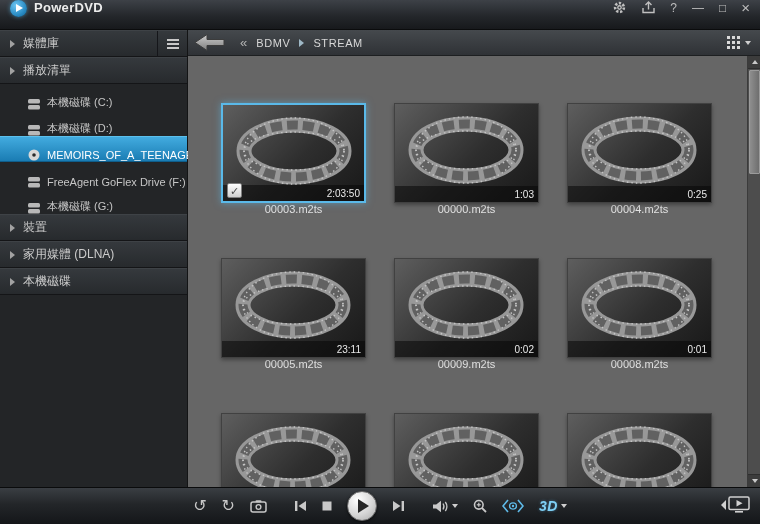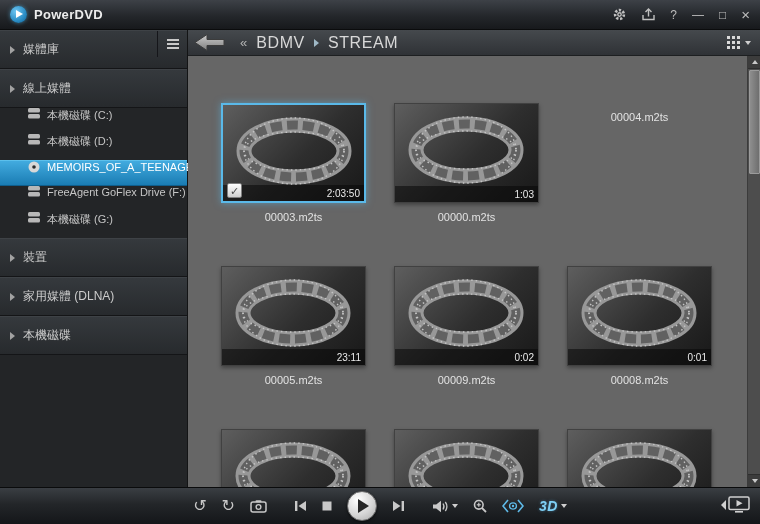--- a/index.html
+++ b/index.html
@@ -3,79 +3,79 @@
 <meta charset="utf-8">
 <style>
   *{margin:0;padding:0;box-sizing:border-box}
   html,body{width:760px;height:524px;overflow:hidden;background:#000;
     font-family:"Liberation Sans","DejaVu Sans",sans-serif}
   .window{position:relative;width:760px;height:524px;background:#656565;overflow:hidden}
 
   
   .titlebar{position:absolute;top:0;left:0;right:0;height:30px;
     background:linear-gradient(#3d4147,#24272b 55%,#17191c);
-    border-bottom:1px solid #0b0c0d;display:flex;align-items:center;padding:0 10px;z-index:5}
+    border-bottom:1px solid #0b0c0d;display:flex;align-items:flex-start;padding:0 10px;z-index:5}
   .logo{width:17px;height:17px;border-radius:50%;
     background:radial-gradient(circle at 35% 32%,#6ec6f2,#2a8cc4 60%,#0f5e90);
     box-shadow:0 0 4px rgba(90,190,240,.55);margin-right:7px;position:relative}
   .logo:after{content:"";position:absolute;left:6px;top:4px;width:0;height:0;
     border-left:7px solid #fff;border-top:4.5px solid transparent;border-bottom:4.5px solid transparent}
   .wtitle{color:#ececec;font-weight:bold;font-size:13px;letter-spacing:.3px}
   .tb-right{margin-left:auto;display:flex;align-items:center;gap:15px;color:#bdbdbd}
   .tb-btn{font-size:12px;line-height:1;cursor:default;color:#bdbdbd}
   .tb-btn.close{font-size:15px}
   .tb-btn svg{display:block}
 
   
   .sidebar{position:absolute;left:0;top:30px;width:188px;bottom:37px;
     background:#232527;border-right:1px solid #131415}
-  .s-head{height:39px;display:flex;align-items:center;padding-left:10px;
+  .s-head{height:27px;display:flex;align-items:center;padding-left:10px;
     font-size:12px;color:#cccccc;position:relative;
     background:linear-gradient(#35393d,#272a2d);
     border-top:1px solid #3e4246;border-bottom:1px solid #141517}
   .s-head .tri{width:0;height:0;border-left:5px solid #a2a2a2;
     border-top:4px solid transparent;border-bottom:4px solid transparent;margin-right:8px}
   .s-menu{position:absolute;right:0;top:0;width:30px;height:26px;
     border-left:1px solid #15161a;display:flex;align-items:center;justify-content:center}
   .s-menu .lines{width:12px;height:10px;
     background:linear-gradient(#c9c9c9 0 2px,transparent 2px 4px,#c9c9c9 4px 6px,transparent 6px 8px,#c9c9c9 8px 10px)}
-  .s-child{height:26px;display:flex;align-items:flex-start;padding-left:28px;
+  .s-child{height:26px;display:flex;align-items:flex-end;padding-left:28px;
     font-size:11px;color:#c6c6c6;background:#232527}
   .s-child svg{margin-right:7px;flex:0 0 auto}
   .s-child.selected{background:linear-gradient(#42abdf,#1a7cb3);color:#fff;
     border-top:1px solid #5cc0ec;border-bottom:1px solid #0f5e8c}
 
   
   .crumbbar{position:absolute;left:188px;right:0;top:30px;height:26px;
     background:linear-gradient(#45494d,#2f3236);border-bottom:1px solid #1d1f21;
     display:flex;align-items:center;z-index:4}
   .backwrap{margin-left:5px;display:flex;align-items:center}
   .guillemet{color:#b4b4b4;font-size:13px;margin:0 9px 1px 14px}
-  .crumb{color:#d8d8d8;font-size:16px;letter-spacing:.6px}
+  .crumb{color:#d8d8d8;font-size:11px;letter-spacing:.6px}
   .crumb-sep{width:0;height:0;border-left:5px solid #9fb8c6;
     border-top:4px solid transparent;border-bottom:4px solid transparent;margin:0 9px}
   .viewbtn{margin-left:auto;margin-right:9px;display:flex;align-items:center;gap:2px}
 
   
   .content{position:absolute;left:188px;right:0;top:56px;bottom:37px;background:#666666;overflow:hidden}
   .grid{position:absolute;left:33px;top:47px;display:grid;
     grid-template-columns:repeat(3,145px);column-gap:28px;row-gap:43px}
   .cell{width:145px}
   .thumb{width:145px;height:100px;position:relative;
     background:linear-gradient(135deg,#5e5e5e,#2e2e2e 55%,#181818);
     border:1px solid #414141;box-shadow:0 2px 4px rgba(0,0,0,.35)}
   .thumb svg.reel{position:absolute;left:1px;top:1px}
   .thumb.selected{border:2px solid #5ab9e9;box-shadow:0 0 7px rgba(90,185,235,.55)}
   .durbar{position:absolute;left:0;right:0;bottom:0;height:16px;
     background:rgba(8,8,8,.55);display:flex;align-items:center;justify-content:flex-end;padding-right:4px}
   .durbar span{color:#eaeaea;font-size:10px}
   .checkbox{position:absolute;left:4px;bottom:3px;width:15px;height:15px;
     background:linear-gradient(#ffffff,#cfcfcf);border:1px solid #7f7f7f;border-radius:2px;
     color:#4a4a4a;font-size:11px;line-height:14px;text-align:center}
-  .vname{width:145px;text-align:center;color:#e2e2e2;font-size:11px;margin-top:8px;
+  .vname{width:145px;text-align:center;color:#e2e2e2;font-size:11px;
     white-space:nowrap;overflow:hidden}
 
   
   .scrollbar{position:absolute;right:0;top:0;bottom:0;width:13px;
     background:#4d4d4d;border-left:1px solid #3b3b3b}
   .sb-btn{position:absolute;left:0;width:13px;height:13px;background:#3c3c3c;
     display:flex;align-items:center;justify-content:center}
   .sb-up{top:0;border-bottom:1px solid #2e2e2e}
   .sb-down{bottom:0;border-top:1px solid #2e2e2e}
   .sb-tri-up{width:0;height:0;border-bottom:4px solid #c9c9c9;
@@ -158,21 +158,21 @@
   <div class="sidebar">
     <div class="s-head">
       <span class="tri"></span>
       <span>媒體庫</span>
       <span class="s-menu">
         <span class="lines"></span>
       </span>
     </div>
     <div class="s-head">
       <span class="tri"></span>
-      <span>線上媒體</span>
+      <span>播放清單</span>
     </div>
 
     <div class="s-child">
       <svg width="12" height="11" viewBox="0 0 12 11">
           <use href="#driveicon"></use>
         </svg>
       <span>本機磁碟 (C:)</span>
     </div>
     <div class="s-child">
       <svg width="12" height="11" viewBox="0 0 12 11">
@@ -269,20 +269,28 @@
               <use href="#filmreel"></use>
             </svg>
           <div class="durbar">
             <span>1:03</span>
           </div>
         </div>
         <div class="vname">00000.m2ts</div>
       </div>
 
       <div class="cell">
+        <div class="thumb">
+          <svg class="reel" width="140" height="92" viewBox="0 0 140 92">
+              <use href="#filmreel"></use>
+            </svg>
+          <div class="durbar">
+            <span>0:25</span>
+          </div>
+        </div>
         <div class="vname">00004.m2ts</div>
       </div>
 
       <div class="cell">
         <div class="thumb">
           <svg class="reel" width="140" height="92" viewBox="0 0 140 92">
               <use href="#filmreel"></use>
             </svg>
           <div class="durbar">
             <span>23:11</span>

